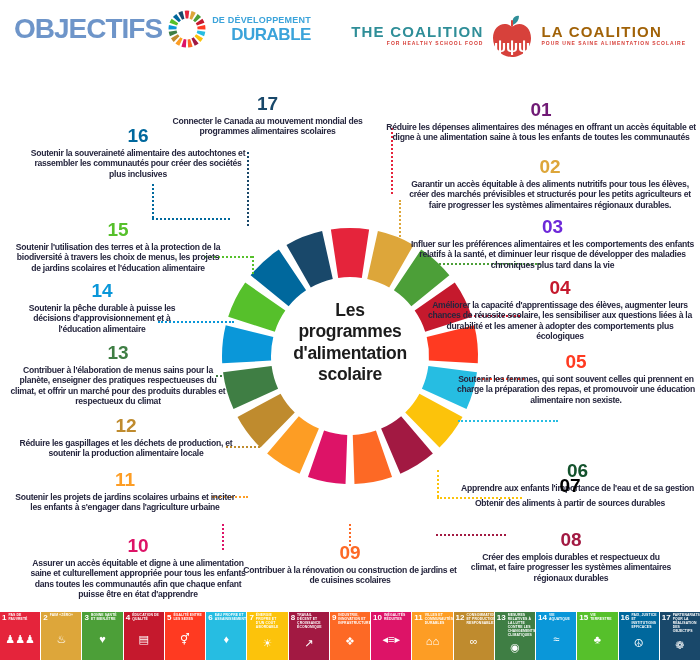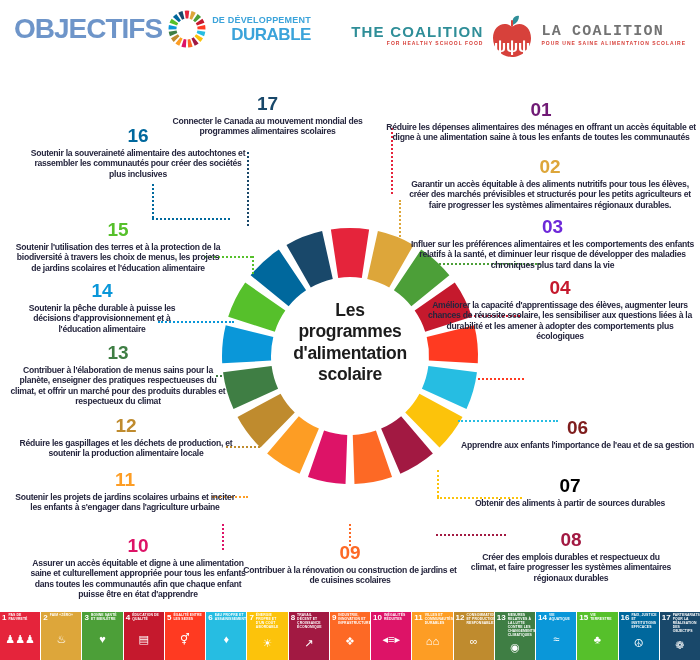--- a/index.html
+++ b/index.html
@@ -83,21 +83,21 @@
       <span class="t" style="color: rgb(47, 142, 152);">THE COALITION</span>
       <span class="s" style="color: rgb(215, 65, 59);">FOR HEALTHY SCHOOL FOOD</span>
     </span>
     <svg width="42" height="46" viewBox="0 0 42 46">
       <path d="M22 13 C20 7 24 3 28 4 C28 8 26 11 22 13 Z" fill="#2F8E98"></path>
       <rect x="20" y="8" width="2" height="7" rx="1" fill="#D7413B"></rect>
       <path d="M21 15 C13 8 2 14 2 26 C2 37 11 45 21 45 C31 45 40 37 40 26 C40 14 29 8 21 15 Z" fill="#D7413B"></path>
       <text x="21" y="40" text-anchor="middle" font-size="16" fill="#ffffff" font-weight="bold">ψψψ</text>
     </svg>
     <span class="block">
-      <span class="t" style="color: #737373; font-family: Liberation Mono, monospace;">LA COALITION</span>
+      <span class="t" style="color: #a16207;">LA COALITION</span>
       <span class="s" style="color: rgb(215, 65, 59);">POUR UNE SAINE ALIMENTATION SCOLAIRE</span>
     </span>
   </div>
 
 
   <svg id="wheel" width="260" height="260">
       <path d="M110.88546353612841,3.435255715616748 A128,128 0 0 1 149.1145364638716,3.435255715616748 L141.79725297379574,51.885821886982214 A79,79 0 0 0 118.20274702620425,51.885821886982214 Z" fill="#E5243B"></path>
       <path d="M157.89668467534435,5.076923732544884 A128,128 0 0 1 193.5442335363387,18.886857733753004 L169.21870663570905,61.422357507550686 A79,79 0 0 0 147.2174850730641,52.89903886618005 Z" fill="#DDA63A"></path>
       <path d="M201.14030396828895,23.59014542205476 A128,128 0 0 1 229.39192975897004,49.34490531412189 L191.34345664811434,80.2206837485596 A79,79 0 0 0 173.90690635542833,64.32516787767442 Z" fill="#4C9F38"></path>
       <path d="M234.7760310082835,56.474607609675346 A128,128 0 0 1 251.81619511795714,90.69587035712664 L205.18343292436418,105.74198248603909 A79,79 0 0 0 194.66645663792497,84.6210468840965 Z" fill="#C5192D"></path>
@@ -147,22 +147,26 @@
     <div class="odd-text">Garantir un accès équitable à des aliments nutritifs pour tous les élèves, créer des marchés prévisibles et structurés pour les petits agriculteurs et faire progresser les systèmes alimentaires régionaux durables.</div>
   </div>
   <div class="odd-item" style="left:410px;top:217px;width:285px">
     <div class="odd-num" style="color: #6d28d9;">03</div>
     <div class="odd-text">Influer sur les préférences alimentaires et les comportements des enfants relatifs à la santé, et diminuer leur risque de développer des maladies chroniques plus tard dans la vie</div>
   </div>
   <div class="odd-item" style="left:424px;top:278px;width:272px">
     <div class="odd-num" style="color: rgb(197, 25, 45);">04</div>
     <div class="odd-text">Améliorer la capacité d'apprentissage des élèves, augmenter leurs chances de réussite scolaire, les sensibiliser aux questions liées à la durabilité et les amener à adopter des comportements plus écologiques</div>
   </div>
+  <div class="odd-item" style="left:455px;top:352px;width:242px">
+    <div class="odd-num" style="color: rgb(255, 58, 33);">05</div>
+    <div class="odd-text">Soutenir les femmes, qui sont souvent celles qui prennent en charge la préparation des repas, et promouvoir une éducation alimentaire non sexiste.</div>
+  </div>
   <div class="odd-item" style="left:460px;top:418px;width:235px">
-    <div class="odd-num" style="color: #7f1d1d;">06</div>
+    <div class="odd-num" style="color: #14532d; margin-top: 43px;">06</div>
     <div class="odd-text">Apprendre aux enfants l'importance de l'eau et de sa gestion</div>
   </div>
   <div class="odd-item" style="left:445px;top:476px;width:250px">
     <div class="odd-num" style="color: #000000;">07</div>
     <div class="odd-text">Obtenir des aliments à partir de sources durables</div>
   </div>
   <div class="odd-item" style="left:470px;top:530px;width:202px">
     <div class="odd-num" style="color: rgb(162, 25, 66);">08</div>
     <div class="odd-text">Créer des emplois durables et respectueux du climat, et faire progresser les systèmes alimentaires régionaux durables</div>
   </div>

